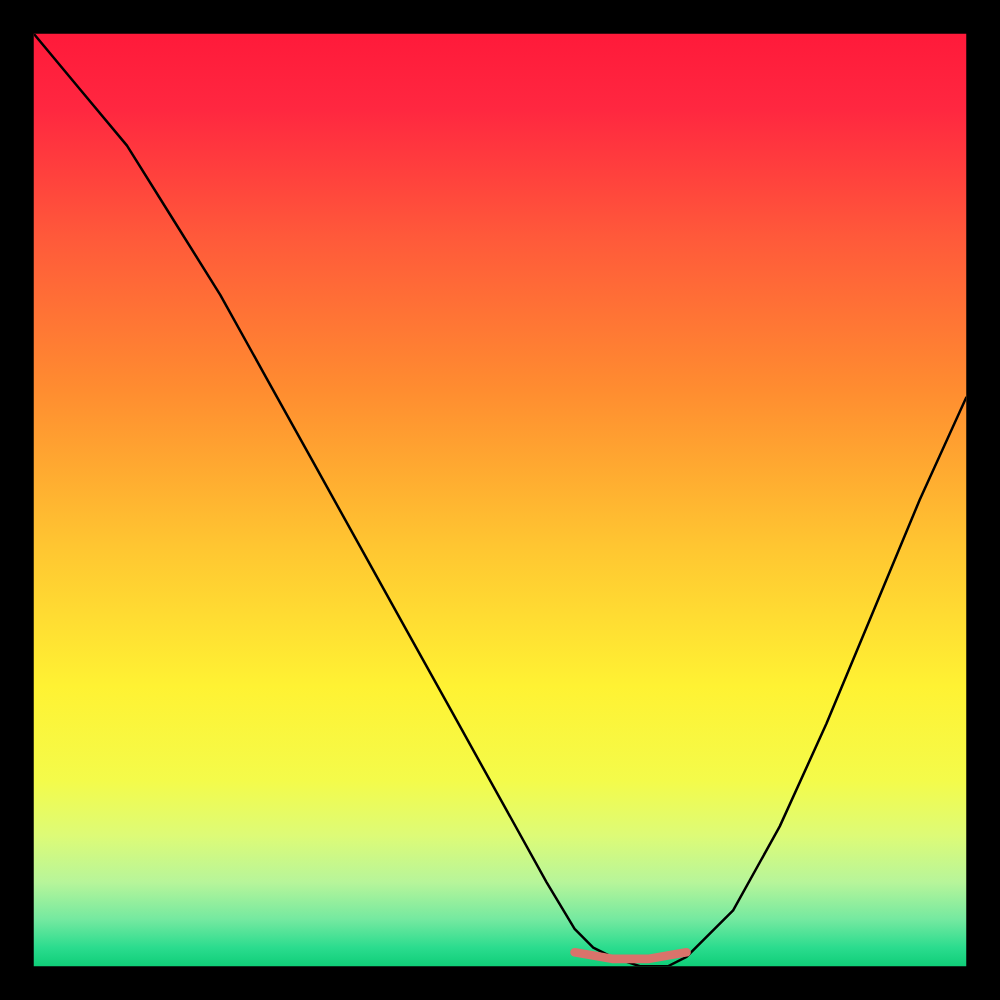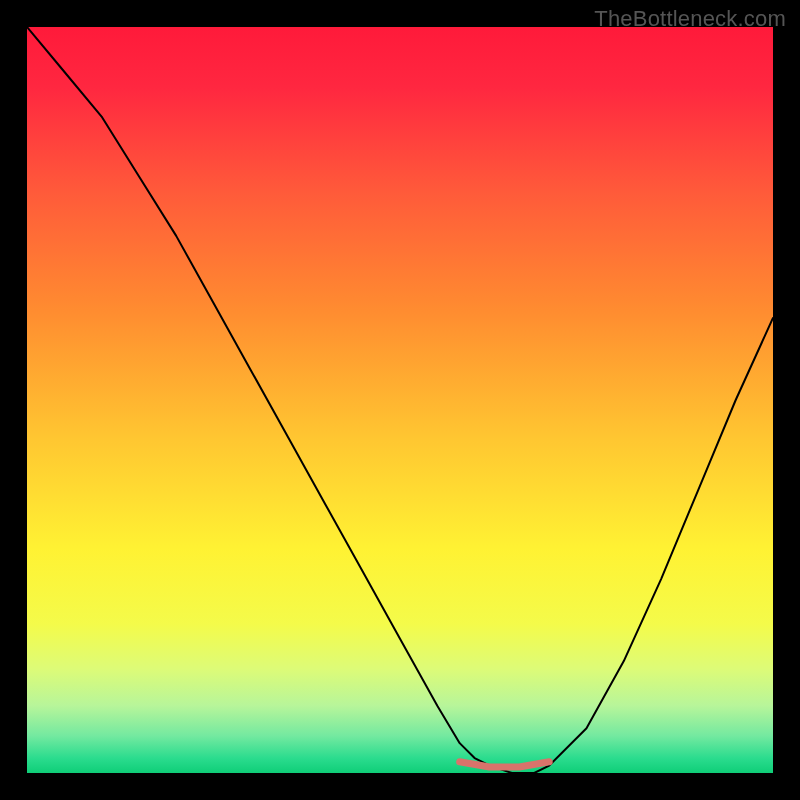--- a/index.html
+++ b/index.html
@@ -24,21 +24,20 @@
     z-index: 5;
   }
   svg {
     display: block;
   }
 </style>
 </head>
 <body>
 
 <div class="chart-wrap">
-  <div class="watermark">TheBottleneck.com</div>
   <svg id="chart-svg" width="800" height="800" viewBox="0 0 800 800">
     <defs>
       <linearGradient id="bg-grad" x1="0" y1="0" x2="0" y2="1">
           <stop offset="0.00%" stop-color="#ff1a3a"></stop>
           <stop offset="8.00%" stop-color="#ff2740"></stop>
           <stop offset="22.00%" stop-color="#ff5a3a"></stop>
           <stop offset="38.00%" stop-color="#ff8c30"></stop>
           <stop offset="55.00%" stop-color="#ffc631"></stop>
           <stop offset="70.00%" stop-color="#fff233"></stop>
           <stop offset="80.00%" stop-color="#f4fb4a"></stop>

